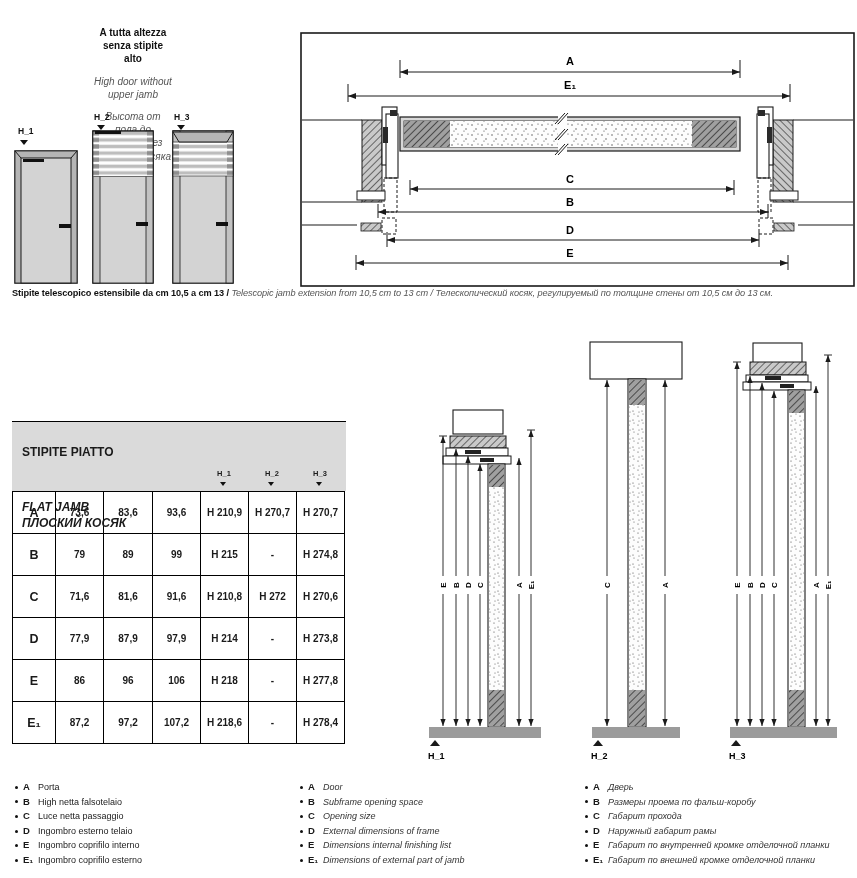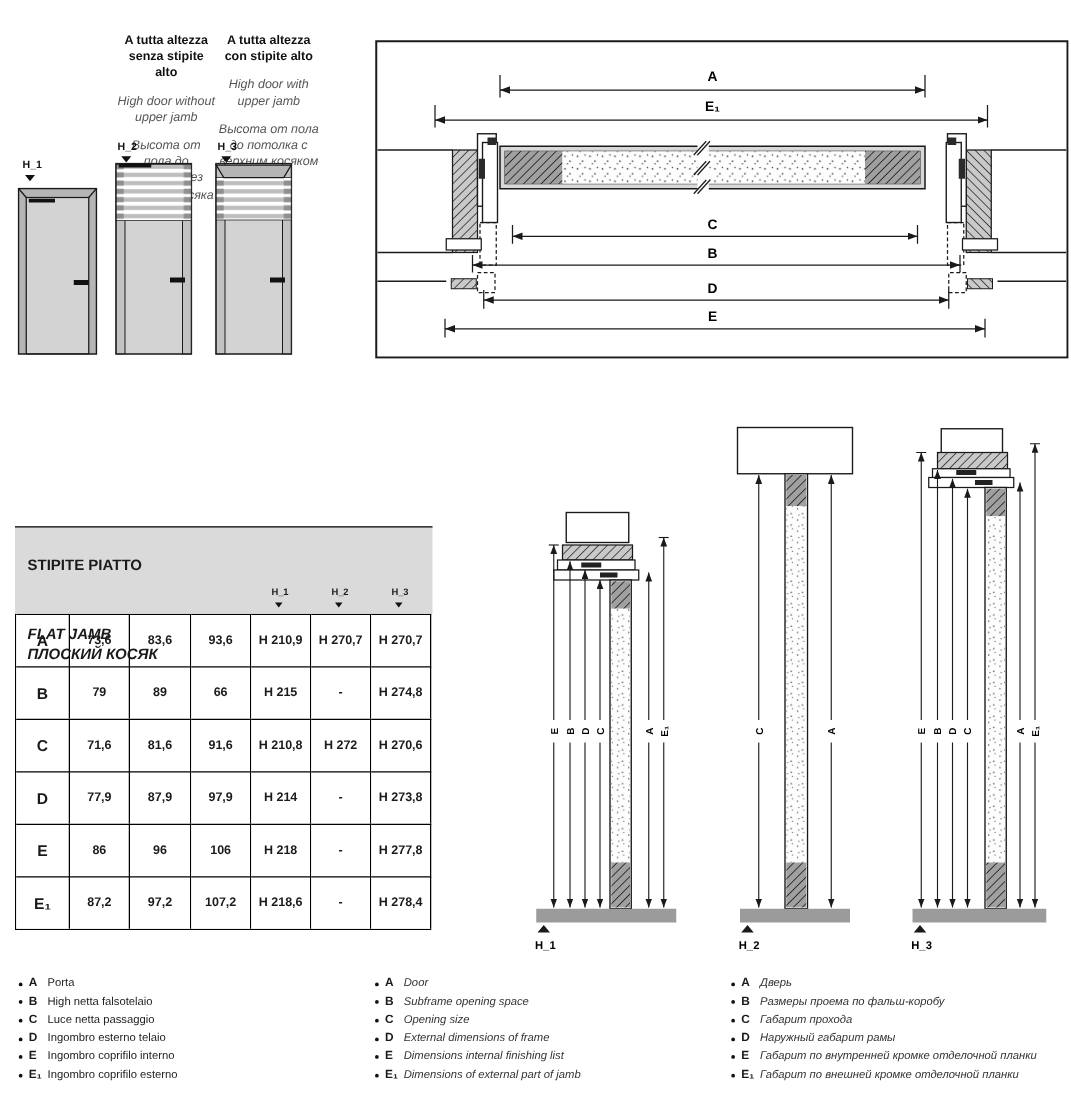--- a/index.html
+++ b/index.html
@@ -52,25 +52,20 @@
 </head>
 <body>
 
 <div class="page">
 
   <div class="variant-text" style="left:94px;top:26px;">
     <p class="it">A tutta altezza senza stipite alto</p>
     <p class="en">High door without upper jamb</p>
     <p class="ru">Высота от пола до потолка без верхнего косяка</p>
   </div>
-  <div class="variant-text" style="left:174px;top:26px;width:82px;">
-    <p class="it">A tutta altezza con stipite alto</p>
-    <p class="en">High door with upper jamb</p>
-    <p class="ru">Высота от пола до потолка с верхним косяком</p>
-  </div>
 
   <div class="fig-label" style="left:18px;top:126px;">H_1</div>
   <div class="tri-down" style="left:20px;top:140px;"></div>
   <div class="fig-label" style="left:94px;top:112px;">H_2</div>
   <div class="tri-down" style="left:97px;top:125px;"></div>
   <div class="fig-label" style="left:174px;top:112px;">H_3</div>
   <div class="tri-down" style="left:177px;top:125px;"></div>
 
   <svg class="abs" style="left:14px;top:150px;" width="64" height="134" viewBox="0 0 64 134">
     <rect x="0.8" y="0.8" width="62.4" height="132.4" fill="#b5b5b5" stroke="#1a1a1a" stroke-width="1.2"></rect>
@@ -217,20 +212,23 @@
     <text x="270" y="202" text-anchor="middle" font-size="11" font-weight="bold">D</text>
 
     <g stroke="#1a1a1a" stroke-width="1">
       <line x1="56" y1="223" x2="56" y2="238"></line>
         <line x1="488" y1="223" x2="488" y2="238"></line>
       <line x1="56" y1="231" x2="488" y2="231" marker-start="url(#m1s)" marker-end="url(#m1e)"></line>
     </g>
     <text x="270" y="225" text-anchor="middle" font-size="11" font-weight="bold">E</text>
   </svg>
 
+  <div class="caption">
+    <span class="b">Stipite telescopico estensibile da cm 10,5 a cm 13 / </span><span class="i">Telescopic jamb extension from 10,5 cm to 13 cm / Телескопический косяк, регулируемый по толщине стены от 10,5 см до 13 см.</span>
+  </div>
 
   <div class="tbl">
     <div class="band">
       <div class="t1">STIPITE PIATTO</div>
       <div class="t2">FLAT JAMB</div>
       <div class="t3">ПЛОСКИЙ КОСЯК</div>
       <span class="colhead" style="left:188px;">H_1</span>
       <span class="colhead" style="left:236px;">H_2</span>
       <span class="colhead" style="left:284px;">H_3</span>
       <span class="colhead-tri" style="left:208px;"></span>
@@ -242,21 +240,21 @@
       <div class="cell">73,6</div>
       <div class="cell">83,6</div>
       <div class="cell">93,6</div>
       <div class="cell">H 210,9</div>
       <div class="cell">H 270,7</div>
       <div class="cell">H 270,7</div>
 
       <div class="cell lab">B</div>
       <div class="cell">79</div>
       <div class="cell">89</div>
-      <div class="cell">66</div>
+      <div class="cell">99</div>
       <div class="cell">H 215</div>
       <div class="cell">-</div>
       <div class="cell">H 274,8</div>
 
       <div class="cell lab">C</div>
       <div class="cell">71,6</div>
       <div class="cell">81,6</div>
       <div class="cell">91,6</div>
       <div class="cell">H 210,8</div>
       <div class="cell">H 272</div>

